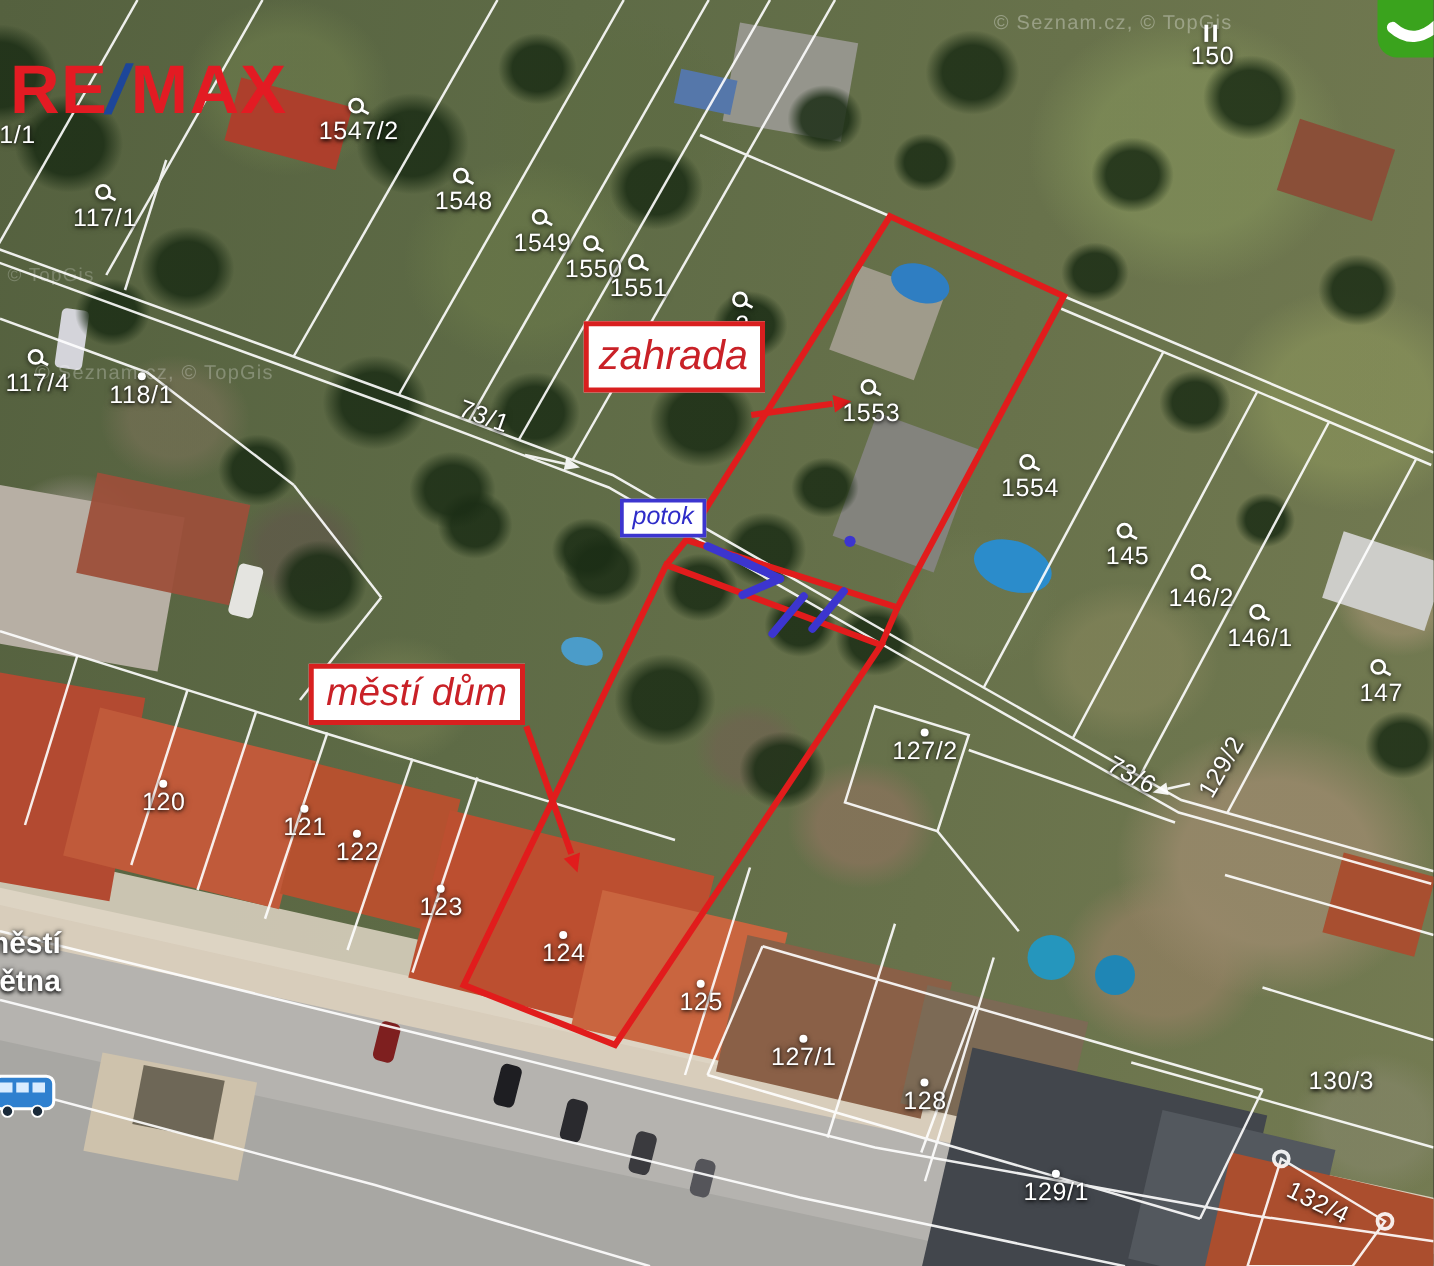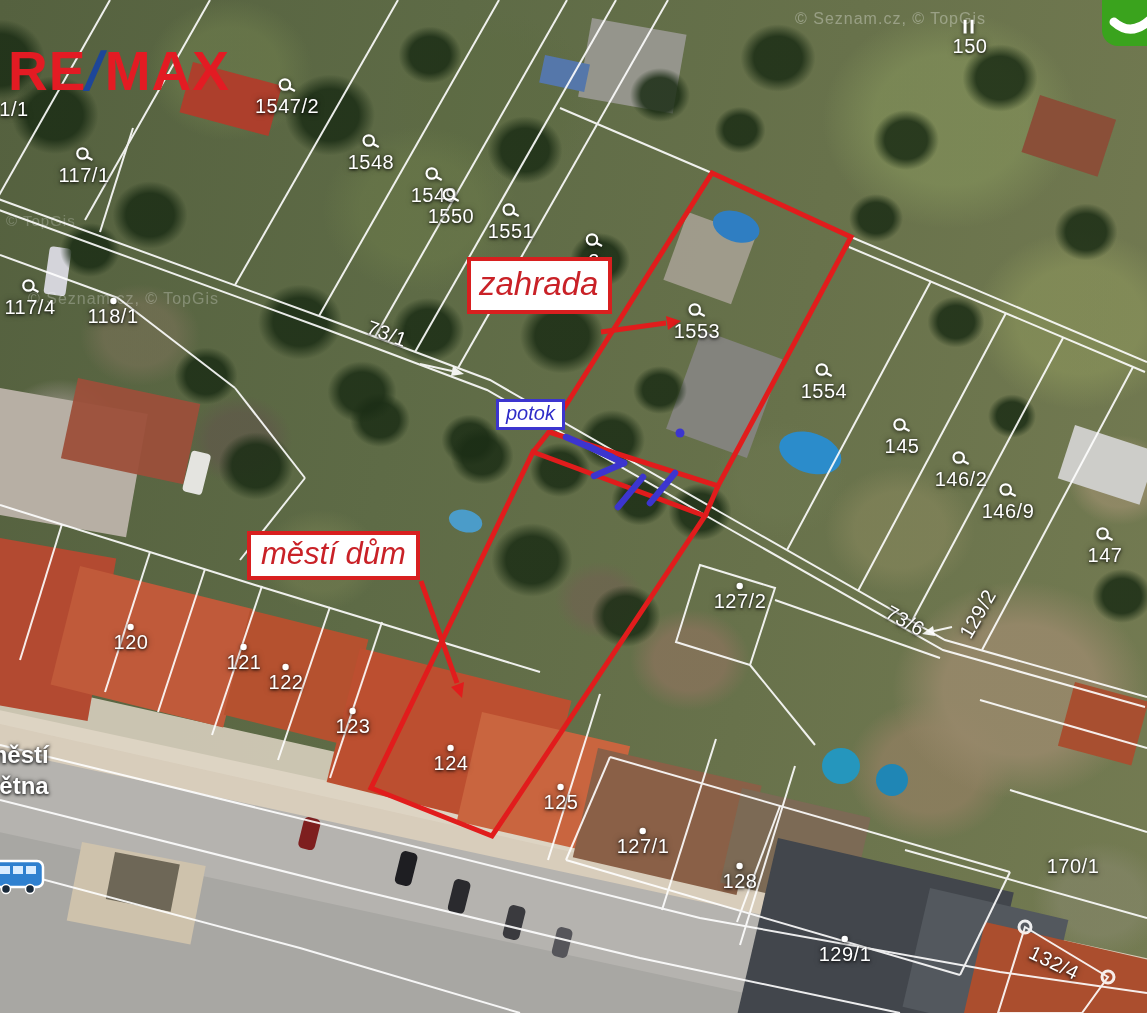--- a/index.html
+++ b/index.html
@@ -194,21 +194,21 @@
           </svg></span>
         <span>1548</span>
       </div>
       <div class="parcel" style="left: 434px; top: 186px;">
         <span class="sym"><svg width="20" height="17" viewBox="0 0 20 17">
             <circle cx="8" cy="7" r="5.2" fill="none" stroke="#fff" stroke-width="2.2"></circle>
             <line x1="12.5" y1="10.5" x2="18" y2="13.5" stroke="#fff" stroke-width="2.2"></line>
           </svg></span>
         <span>1549</span>
       </div>
-      <div class="parcel" style="left: 451px; top: 207px;">
+      <div class="parcel" style="left: 475px; top: 207px;">
         <span class="sym"><svg width="20" height="17" viewBox="0 0 20 17">
             <circle cx="8" cy="7" r="5.2" fill="none" stroke="#fff" stroke-width="2.2"></circle>
             <line x1="12.5" y1="10.5" x2="18" y2="13.5" stroke="#fff" stroke-width="2.2"></line>
           </svg></span>
         <span>1550</span>
       </div>
       <div class="parcel" style="left: 511px; top: 222px;">
         <span class="sym"><svg width="20" height="17" viewBox="0 0 20 17">
             <circle cx="8" cy="7" r="5.2" fill="none" stroke="#fff" stroke-width="2.2"></circle>
             <line x1="12.5" y1="10.5" x2="18" y2="13.5" stroke="#fff" stroke-width="2.2"></line>
@@ -248,21 +248,21 @@
             <circle cx="8" cy="7" r="5.2" fill="none" stroke="#fff" stroke-width="2.2"></circle>
             <line x1="12.5" y1="10.5" x2="18" y2="13.5" stroke="#fff" stroke-width="2.2"></line>
           </svg></span>
         <span>146/2</span>
       </div>
       <div class="parcel" style="left: 1008px; top: 502px;">
         <span class="sym"><svg width="20" height="17" viewBox="0 0 20 17">
             <circle cx="8" cy="7" r="5.2" fill="none" stroke="#fff" stroke-width="2.2"></circle>
             <line x1="12.5" y1="10.5" x2="18" y2="13.5" stroke="#fff" stroke-width="2.2"></line>
           </svg></span>
-        <span>146/9</span>
+        <span>146/1</span>
       </div>
       <div class="parcel" style="left: 1092px; top: 546px; margin-left: 13px;">
         <span class="sym"><svg width="20" height="17" viewBox="0 0 20 17">
             <circle cx="8" cy="7" r="5.2" fill="none" stroke="#fff" stroke-width="2.2"></circle>
             <line x1="12.5" y1="10.5" x2="18" y2="13.5" stroke="#fff" stroke-width="2.2"></line>
           </svg></span>
         <span>147</span>
       </div>
       <div class="parcel" style="left: 970px; top: 38px;">
         <span class="sym"><svg width="16" height="15" viewBox="0 0 16 15">
@@ -338,21 +338,21 @@
           </svg></span>
         <span>128</span>
       </div>
       <div class="parcel" style="left: 845px; top: 950px;">
         <span class="sym"><svg width="8" height="8" viewBox="0 0 8 8">
             <circle cx="4" cy="4" r="3.2" fill="#fff"></circle>
           </svg></span>
         <span>129/1</span>
       </div>
       <div class="parcel" style="left: 1073px; top: 866px;">
-        <span>170/1</span>
+        <span>130/3</span>
       </div>
       <div class="parcel" style="left: 1054px; top: 963px; transform: translate(-50%, -50%) rotate(26deg);">
         <span>132/4</span>
       </div>
       <div class="parcel" style="left: 387px; top: 334px; transform: translate(-50%, -50%) rotate(20deg);">
         <span>73/1</span>
       </div>
       <div class="parcel" style="left: 905px; top: 621px; transform: translate(-50%, -50%) rotate(29deg);">
         <span>73/6</span>
       </div>

